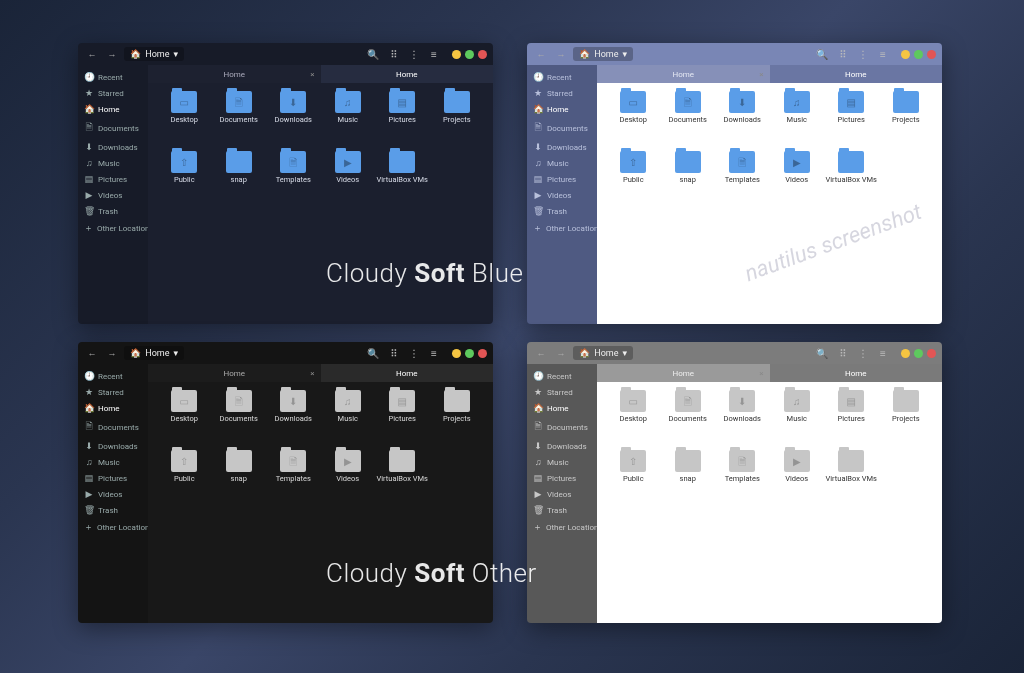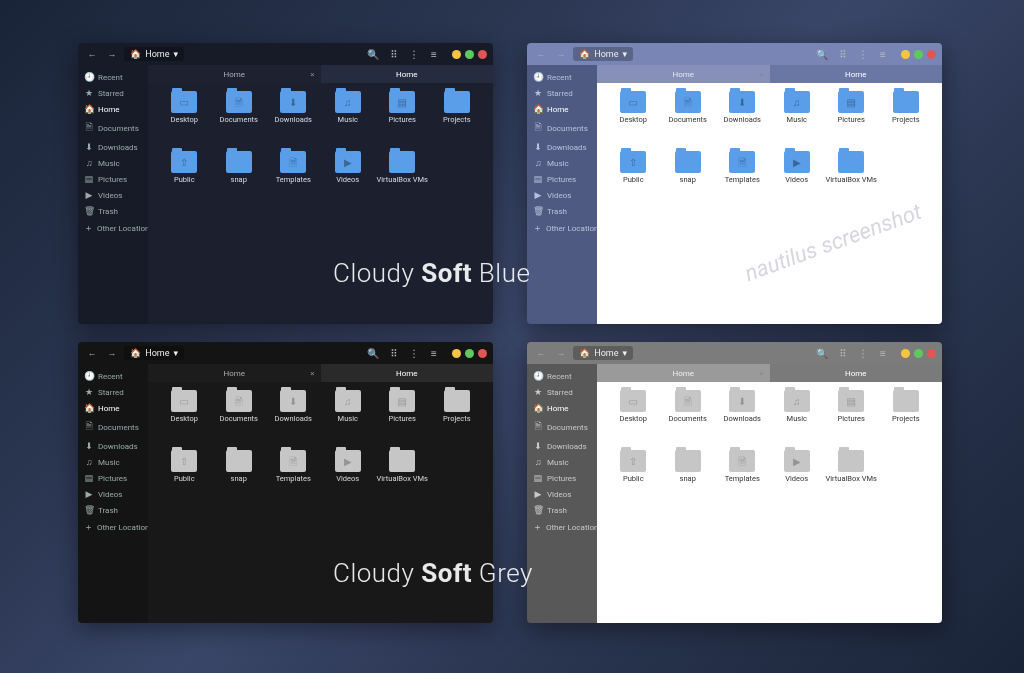--- a/index.html
+++ b/index.html
@@ -123,21 +123,21 @@
   .v-grey-light .sb-item  { color: #c8c8c8; }
   .v-grey-light .sb-item.active { color: #fff; }
   .v-grey-light .tabs .tab { background: #9a9a9a; color: #eee; }
   .v-grey-light .tabs .tab.active { background: #7a7a7a; color: #fff; }
   .v-grey-light .filegrid { background: #ffffff; color: #333; }
   .v-grey-light .ficon, .v-grey-light .ficon::before { background: #c6c6c6; }
   .v-grey-light .ficon .glyph { color: rgba(0,0,0,0.25); }
 
   .caption {
     position: absolute; font-weight: 300; letter-spacing: 0.5px;
-    font-size: 26px; color: rgba(255,255,255,0.9); margin-left: 7px;
+    font-size: 26px; color: rgba(255,255,255,0.9);
   }
   .caption b { font-weight: 700; }
   .watermark {
     position: absolute; color: rgba(120,120,150,0.3);
     font-size: 22px; font-style: italic;
     transform: rotate(-20deg);
   }
 </style>
 </head>
 <body>
@@ -718,15 +718,15 @@
           </div>
         </div>
       </div>
     </div>
   </div>
 
 <div class="caption" style="left:326px; top:258px;">
   <span>Cloudy </span><b>Soft</b><span> Blue</span>
 </div>
 <div class="caption" style="left:326px; top:558px;">
-  <span>Cloudy </span><b>Soft</b><span> Grey</span>
+  <span>Cloudy </span><b>Soft</b><span> Other</span>
 </div>
 <div class="watermark" style="left:740px; top:230px;">nautilus screenshot</div>
 
 </body></html>

